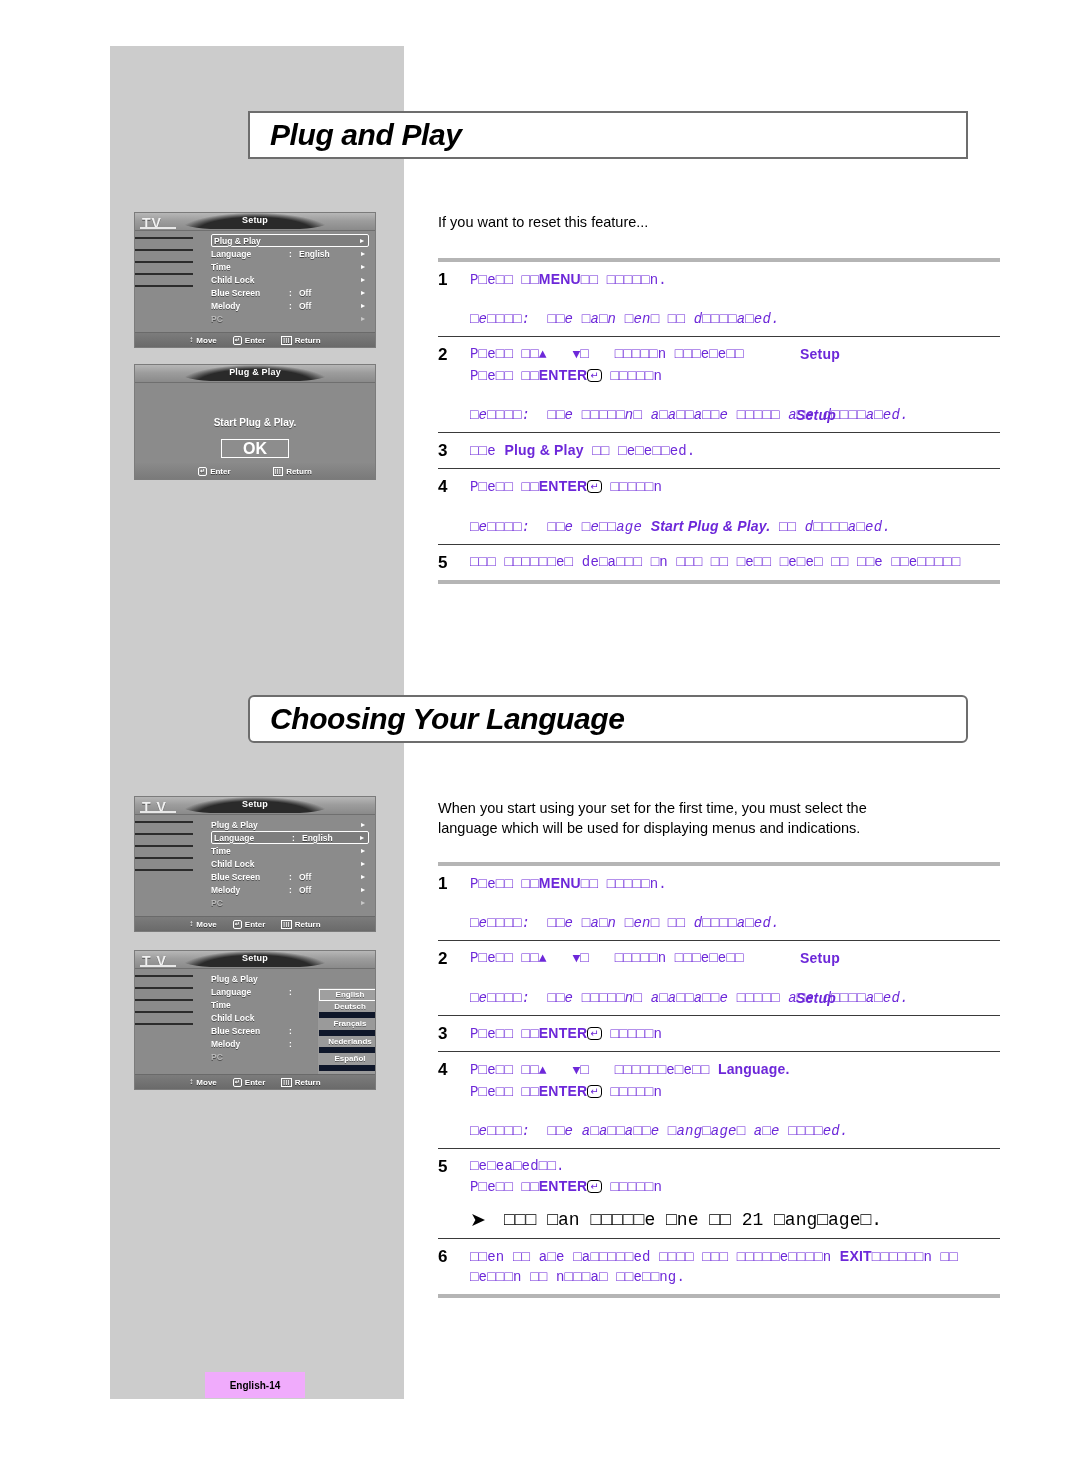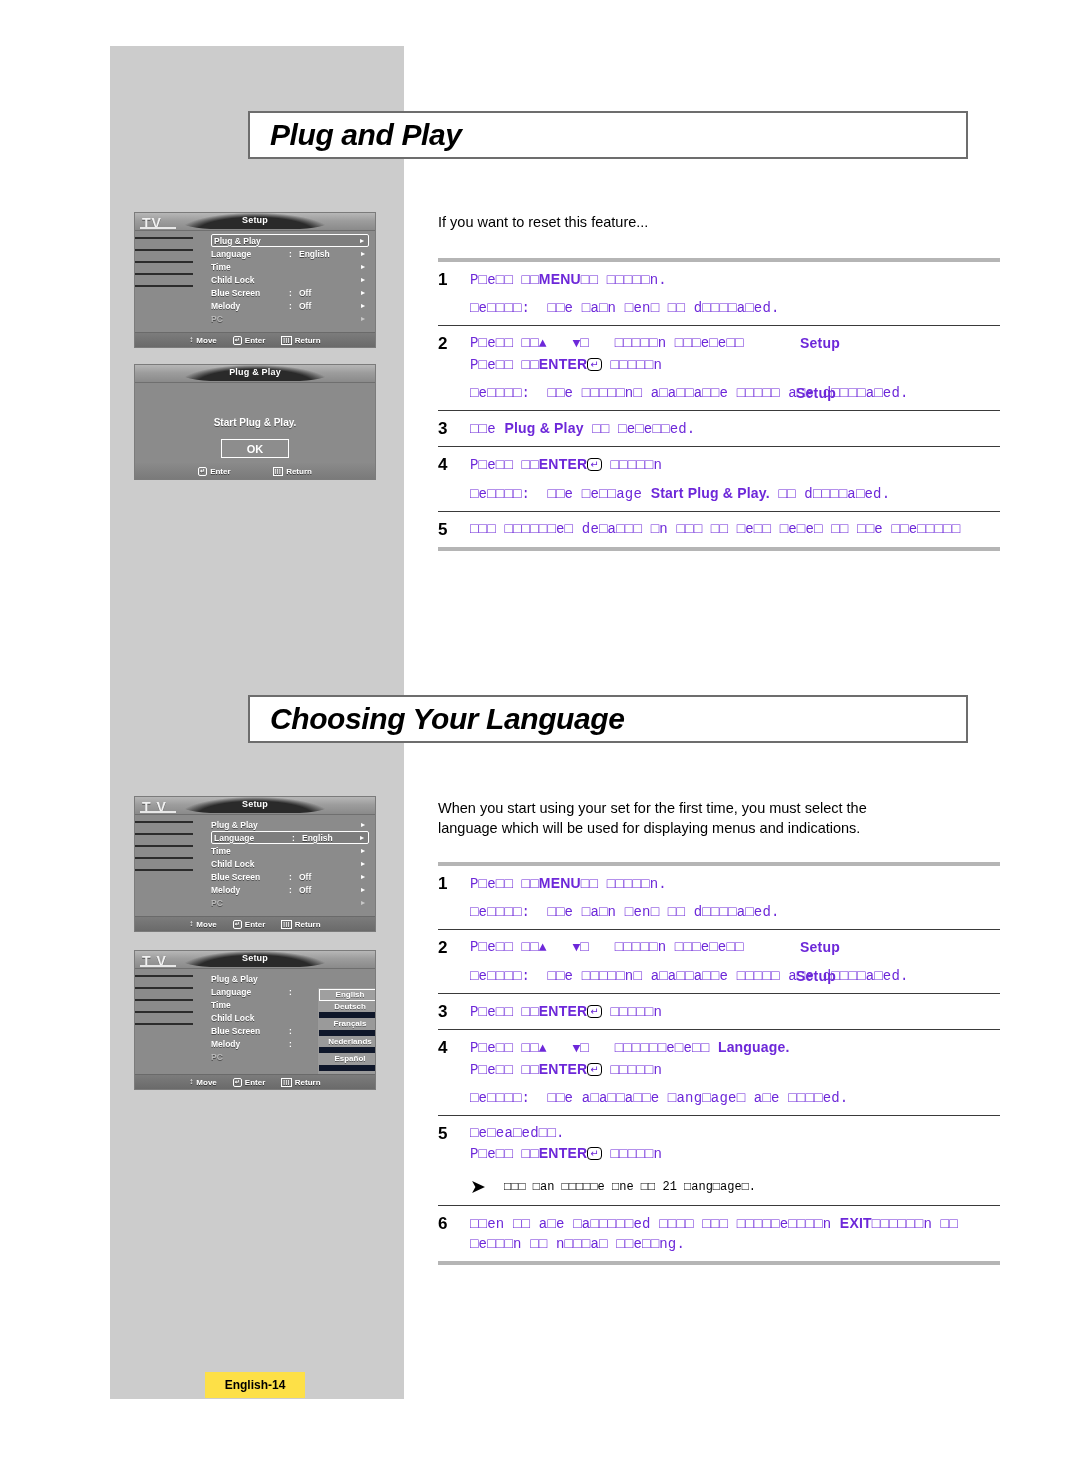--- a/index.html
+++ b/index.html
@@ -41,21 +41,21 @@
   }
   .section-heading .htext {
     font-size: 30px;
     font-weight: bold;
     color: #000000;
     letter-spacing: -0.4px;
     padding-left: 20px;
     font-family: "Liberation Sans", sans-serif;
   }
   #heading-plug-play { left: 248px; top: 111px; width: 720px; height: 48px; }
-  #heading-language  { left: 248px; top: 695px; width: 720px; height: 48px; }
+  #heading-language  { left: 248px; top: 695px; width: 720px; height: 48px; border-radius: 6px; }
 
   
   .content-col {
     position: absolute;
     left: 438px;
     width: 562px;
   }
 
   .intro-text {
     font-size: 14.5px;
@@ -96,22 +96,23 @@
     flex: 1 1 auto;
     font-size: 14px;
     line-height: 20px;
     font-family: "Liberation Mono", monospace;
     color: #6d28d9;
     letter-spacing: 0.2px;
   }
   .step-body .ln { display: block; white-space: pre-wrap; }
   .step-body .note {
     display: block;
-    margin-top: 8px;
+    margin-top: 19px;
     white-space: pre-wrap;
+    font-style: italic;
   }
   .bold { font-weight: bold; font-family: "Liberation Sans", sans-serif; }
   .ov { position: relative; }
   .ov .over {
     position: absolute;
     left: 2px; top: 0;
     font-weight: bold;
     font-family: "Liberation Sans", sans-serif;
   }
   .arrowkey { font-size: 13px; letter-spacing: 0; }
@@ -131,21 +132,21 @@
     padding: 6px 0 8px 32px;
   }
   .tip-arrow {
     flex: 0 0 34px;
     font-size: 19px;
     line-height: 19px;
     color: #000;
     font-family: "DejaVu Sans", sans-serif;
   }
   .tip-text {
-    font-size: 12px;
+    font-size: 18px;
     line-height: 20px;
     font-family: "Liberation Mono", monospace;
     white-space: pre-wrap;
   }
 
   
   .osd {
     position: absolute;
     box-sizing: border-box;
     border: 1px solid #7b7b7b;
@@ -312,21 +313,21 @@
     position: absolute;
     left: 50%;
     transform: translateX(-50%);
     top: 56px;
     width: 66px; height: 17px;
     border: 1.6px solid #ffffff;
     background: #8d8d8d;
     display: flex;
     align-items: center;
     justify-content: center;
-    font-size: 11px;
+    font-size: 16px;
     font-weight: bold;
     color: #ffffff;
   }
   .osd-dialog-footer {
     position: absolute;
     left: 0; bottom: 0;
     width: 100%;
     height: 16px;
     background: linear-gradient(to bottom, #8a8a8a 0%, #7a7a7a 100%);
     display: flex;
@@ -368,25 +369,25 @@
     justify-content: center;
     font-size: 7px;
     color: #ffffff;
   }
 
   
   #footer-page {
     position: absolute;
     left: 205px; top: 1372px;
     width: 100px; height: 26px;
-    background: #fde047;
+    background: #f0abfc;
     display: flex;
     align-items: center;
     justify-content: center;
-    font-size: 12px;
+    font-size: 10px;
     font-weight: bold;
     color: #000;
     font-family: "Liberation Sans", sans-serif;
   }
 </style>
 </head>
 <body>
 
 <div id="page">
 

